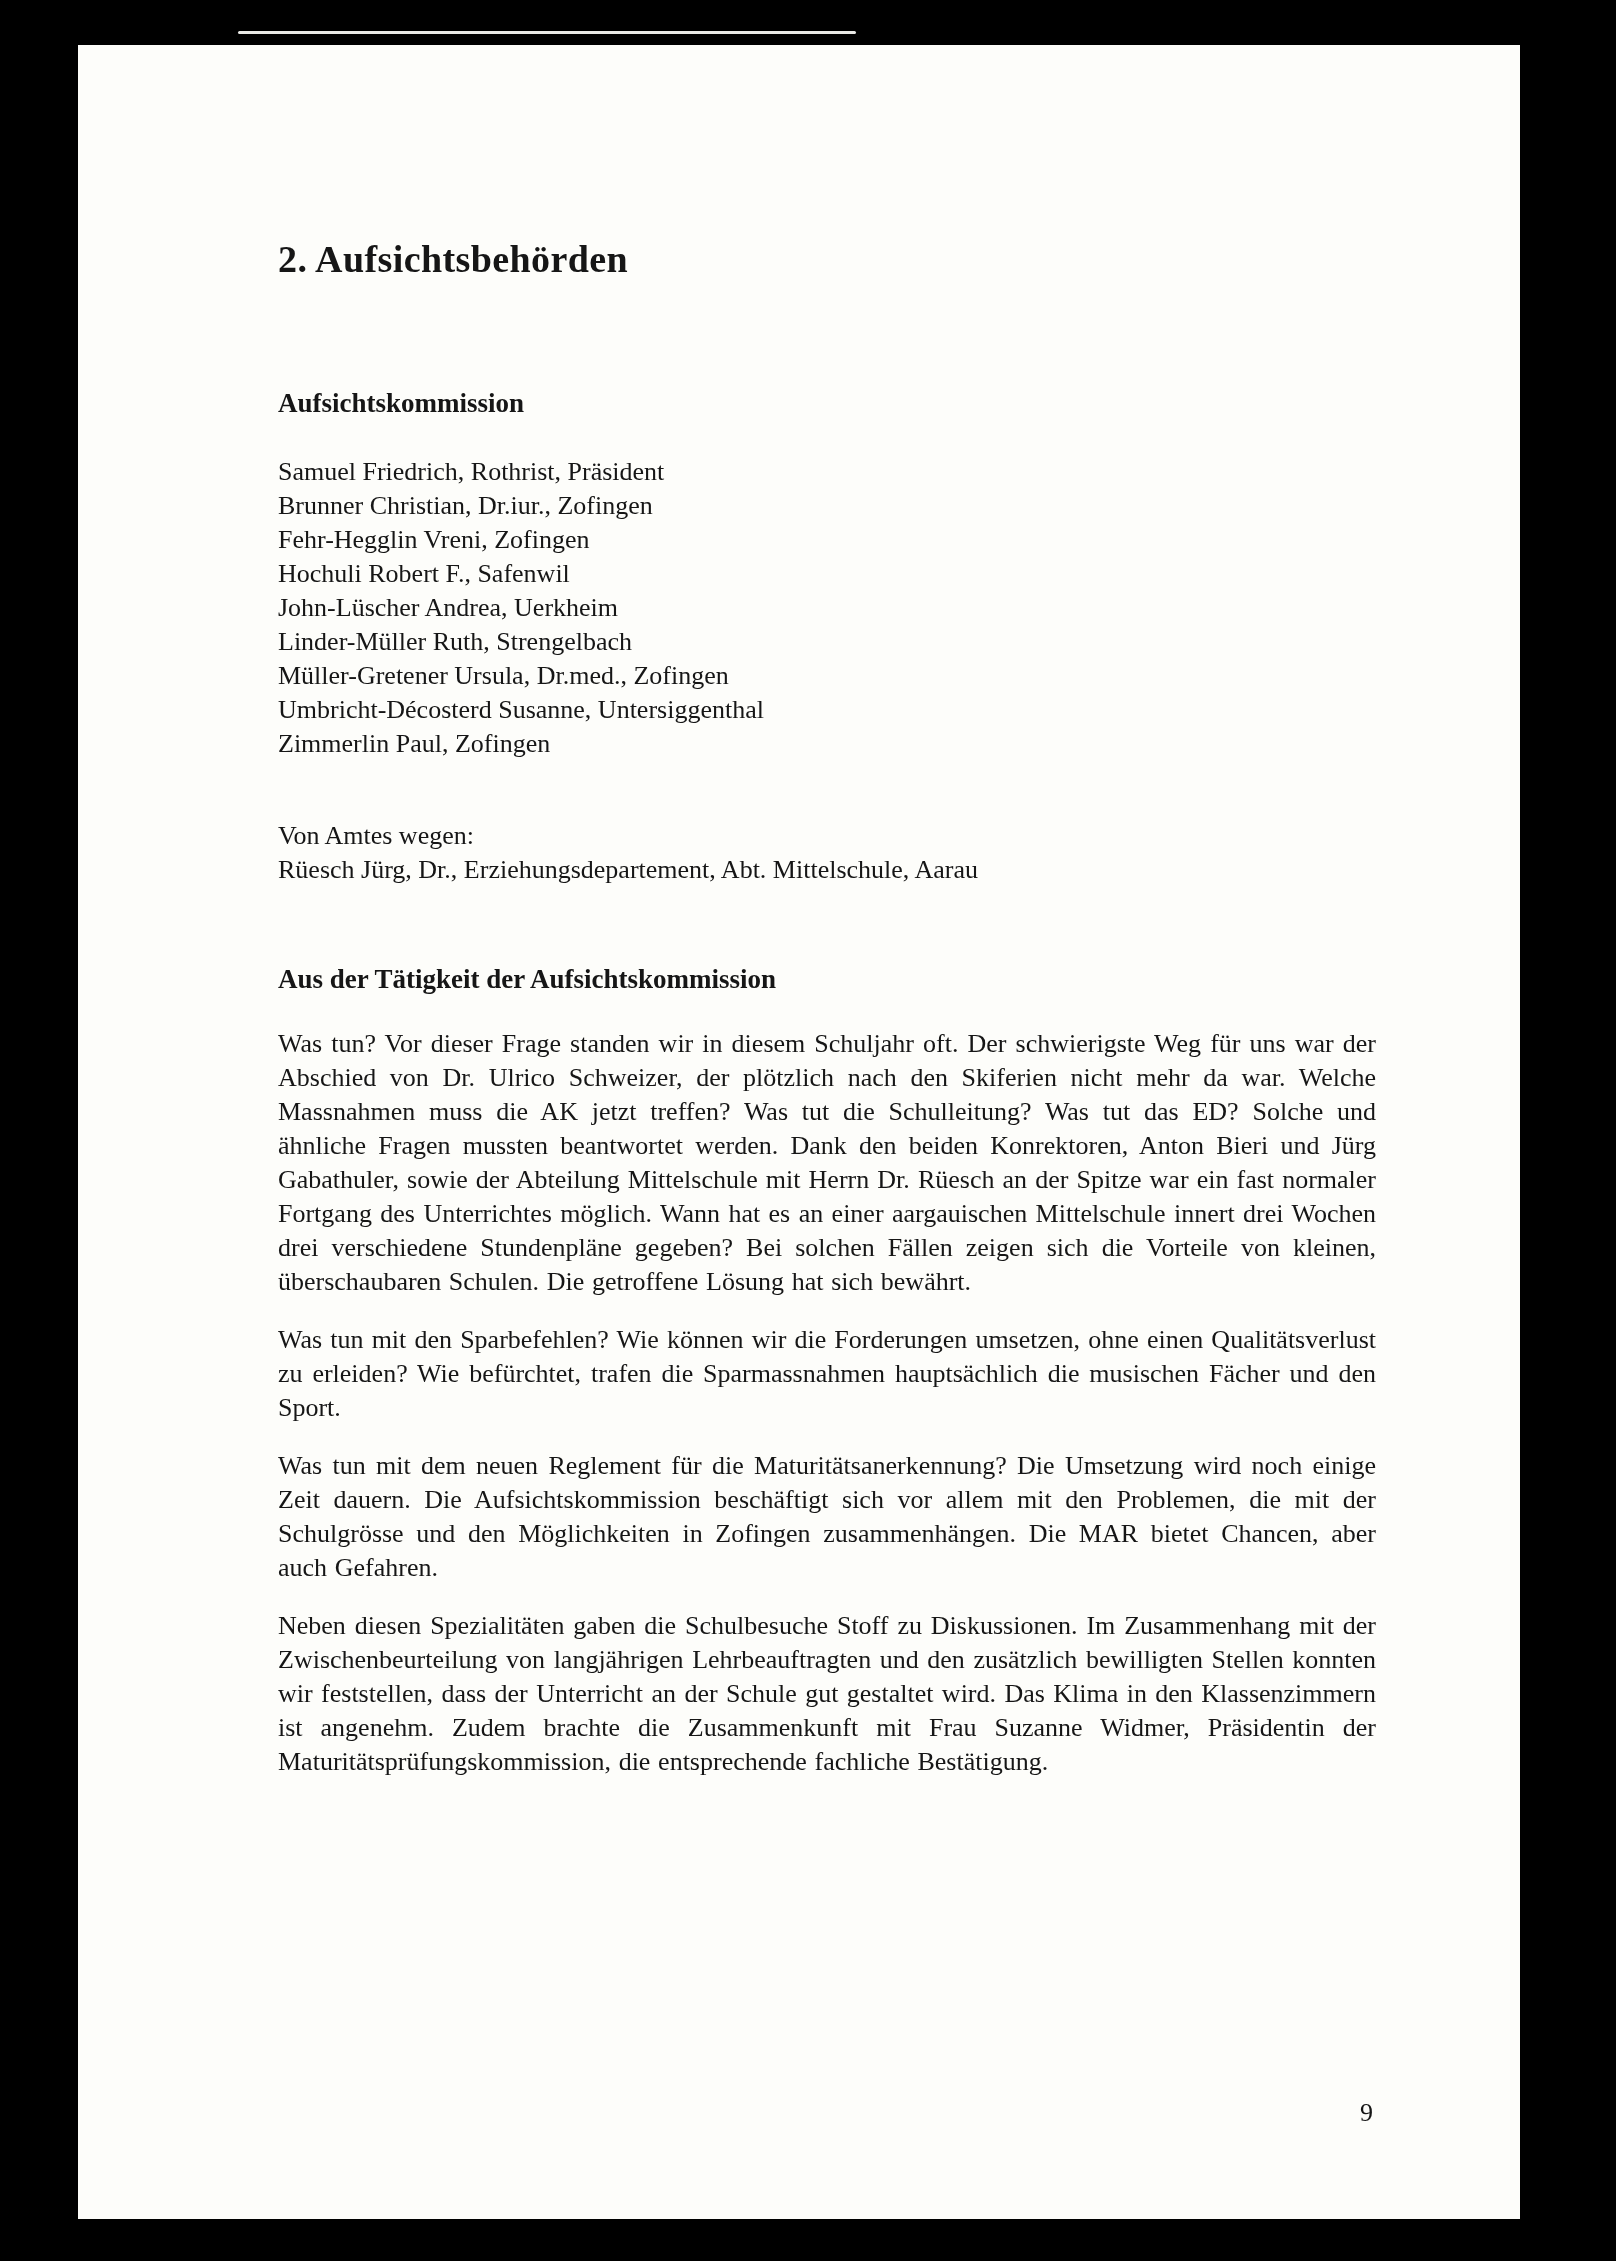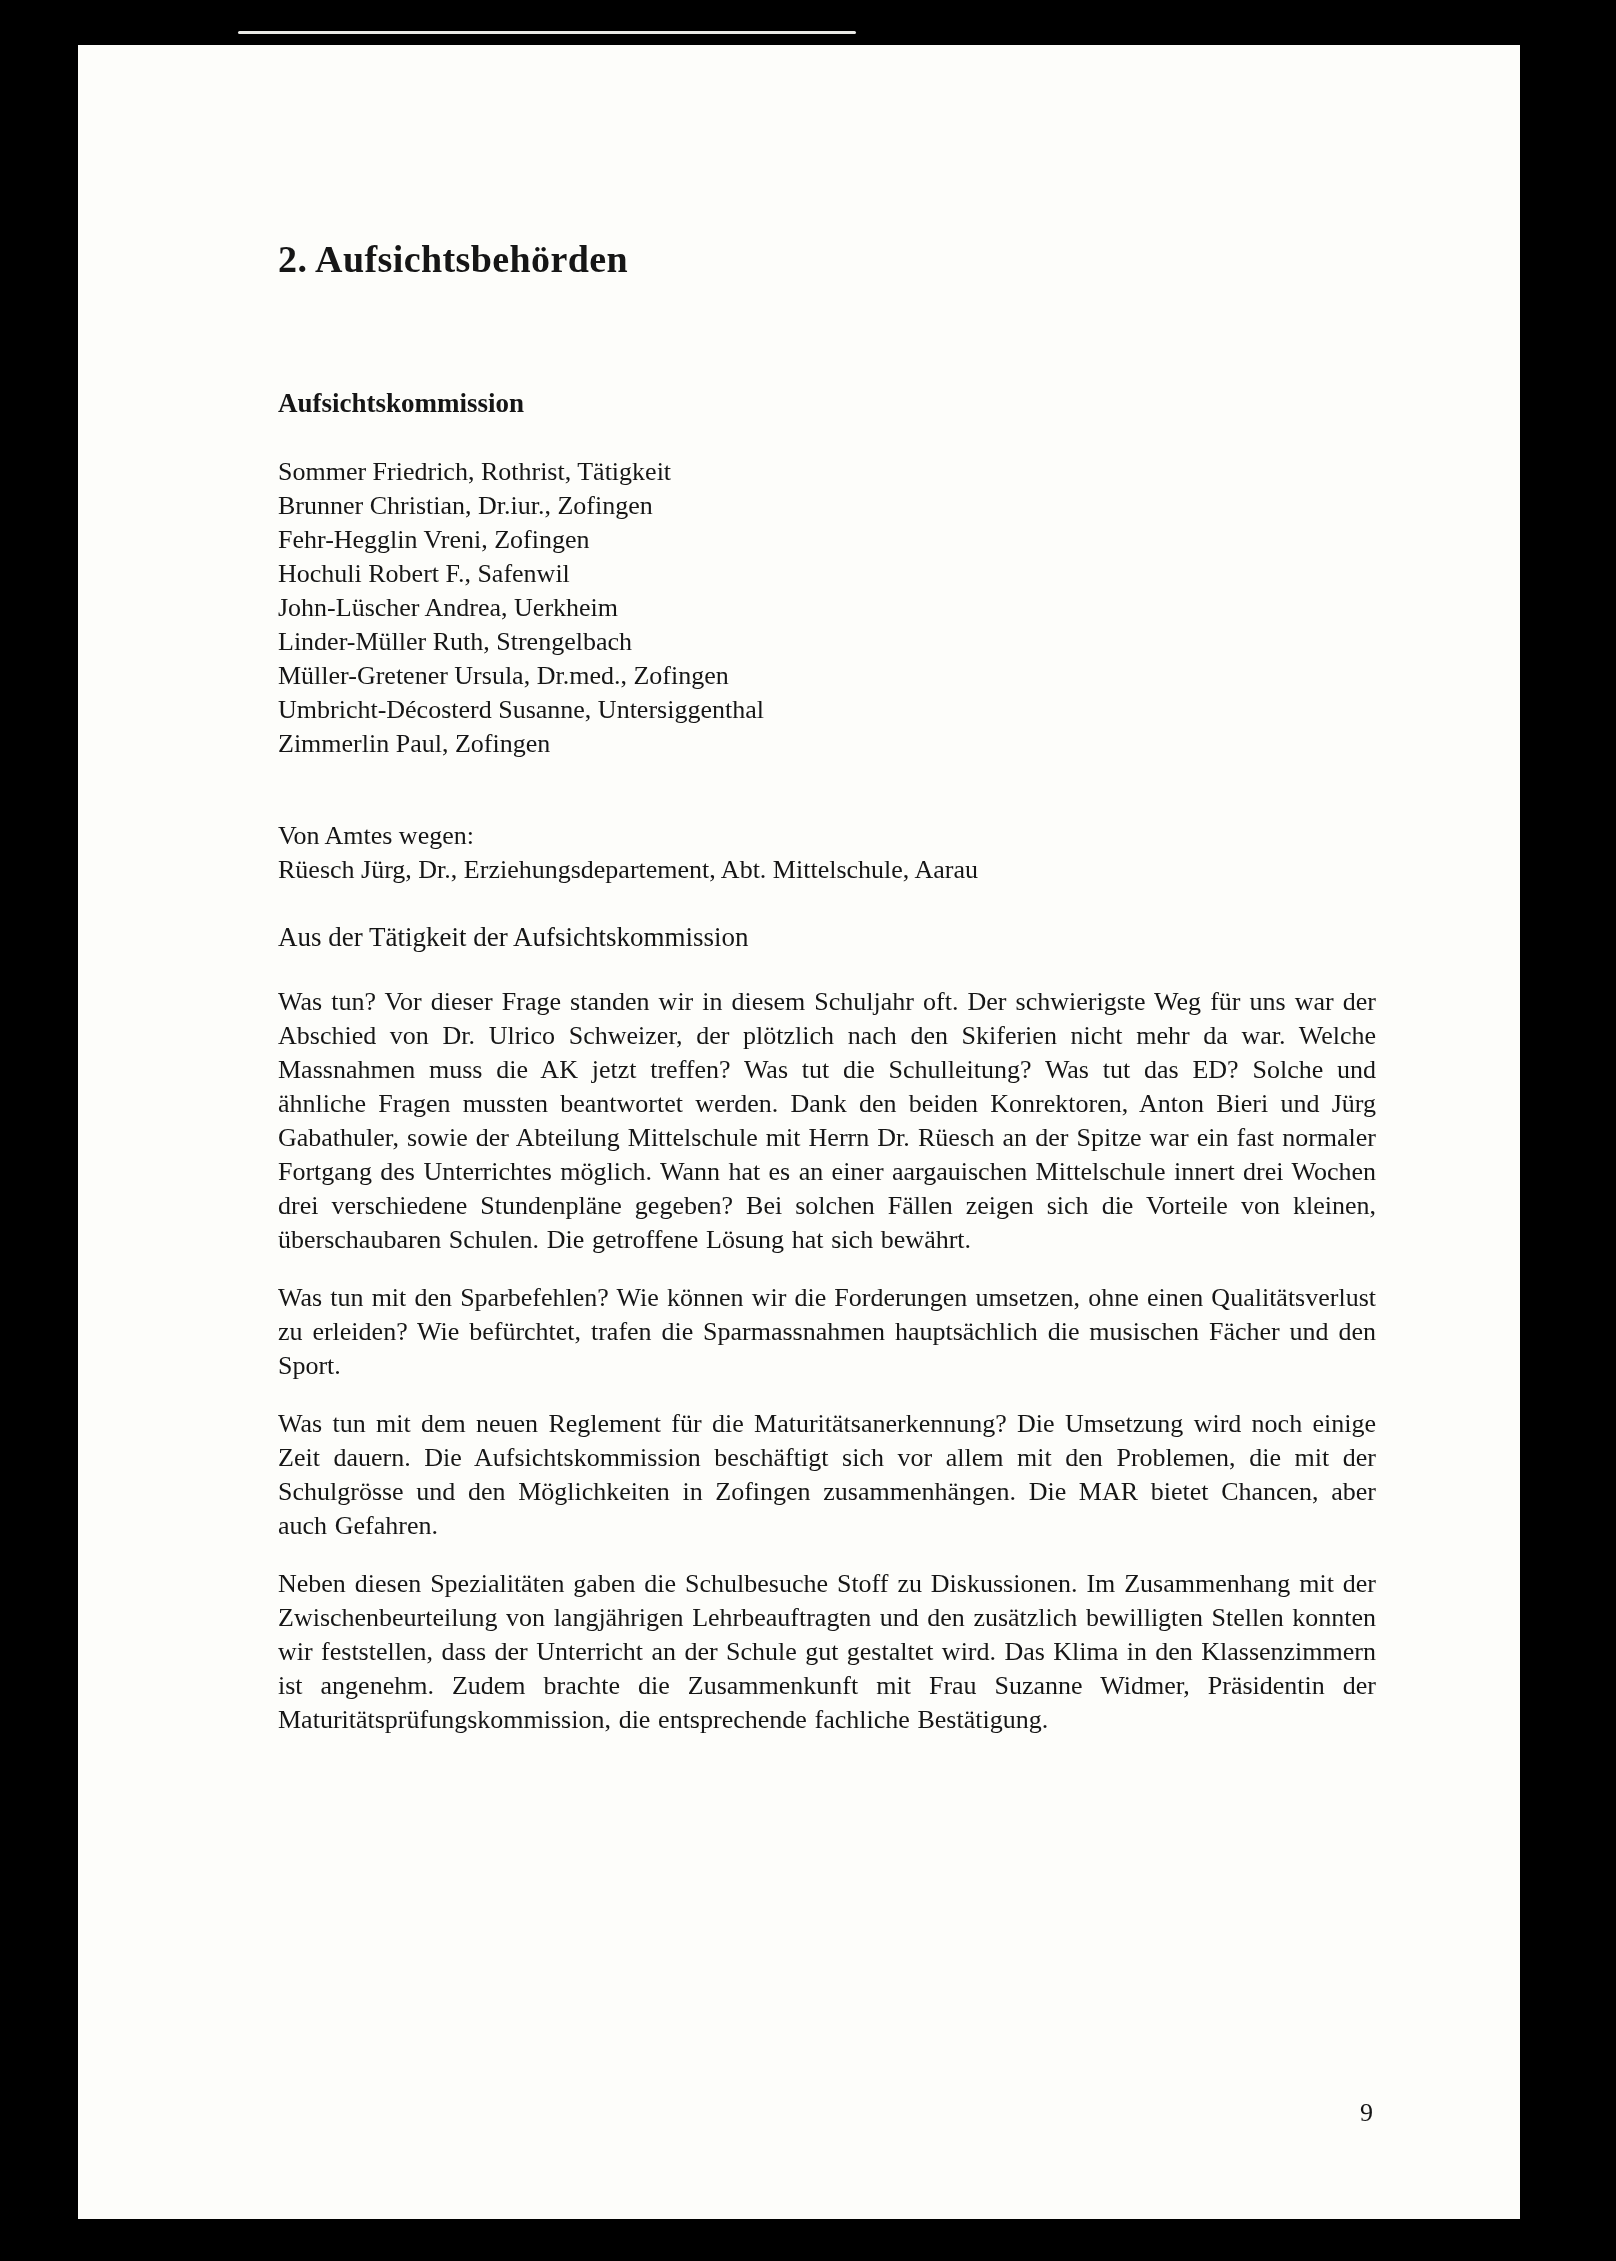--- a/index.html
+++ b/index.html
@@ -55,22 +55,22 @@
   }
   .ex-officio-block {
     margin-top: 58px;
   }
   .ex-officio-line {
     font-size: 26px;
     line-height: 34px;
   }
   .activity-title {
     font-size: 27px;
-    font-weight: normal;
-    margin: 35px 0 32px 0;
+    font-weight: bold;
+    margin: 77px 0 32px 0;
   }
   .body-paragraph {
     font-size: 26px;
     line-height: 34px;
     text-align: justify;
     margin: 0 0 24px 0;
     word-spacing: 1.2px;
   }
   .page-number {
     position: absolute;
@@ -85,21 +85,21 @@
 <div class="scan-artifact"></div>
 
 <div class="page">
   <div class="content">
 
     <h1 class="doc-heading">2. Aufsichtsbehörden</h1>
 
     <div class="section-title">Aufsichtskommission</div>
 
     <div class="member-list">
-      <div class="member-line">Sommer Friedrich, Rothrist, Tätigkeit</div>
+      <div class="member-line">Samuel Friedrich, Rothrist, Präsident</div>
       <div class="member-line">Brunner Christian, Dr.iur., Zofingen</div>
       <div class="member-line">Fehr-Hegglin Vreni, Zofingen</div>
       <div class="member-line">Hochuli Robert F., Safenwil</div>
       <div class="member-line">John-Lüscher Andrea, Uerkheim</div>
       <div class="member-line">Linder-Müller Ruth, Strengelbach</div>
       <div class="member-line">Müller-Gretener Ursula, Dr.med., Zofingen</div>
       <div class="member-line">Umbricht-Décosterd Susanne, Untersiggenthal</div>
       <div class="member-line">Zimmerlin Paul, Zofingen</div>
     </div>
 

